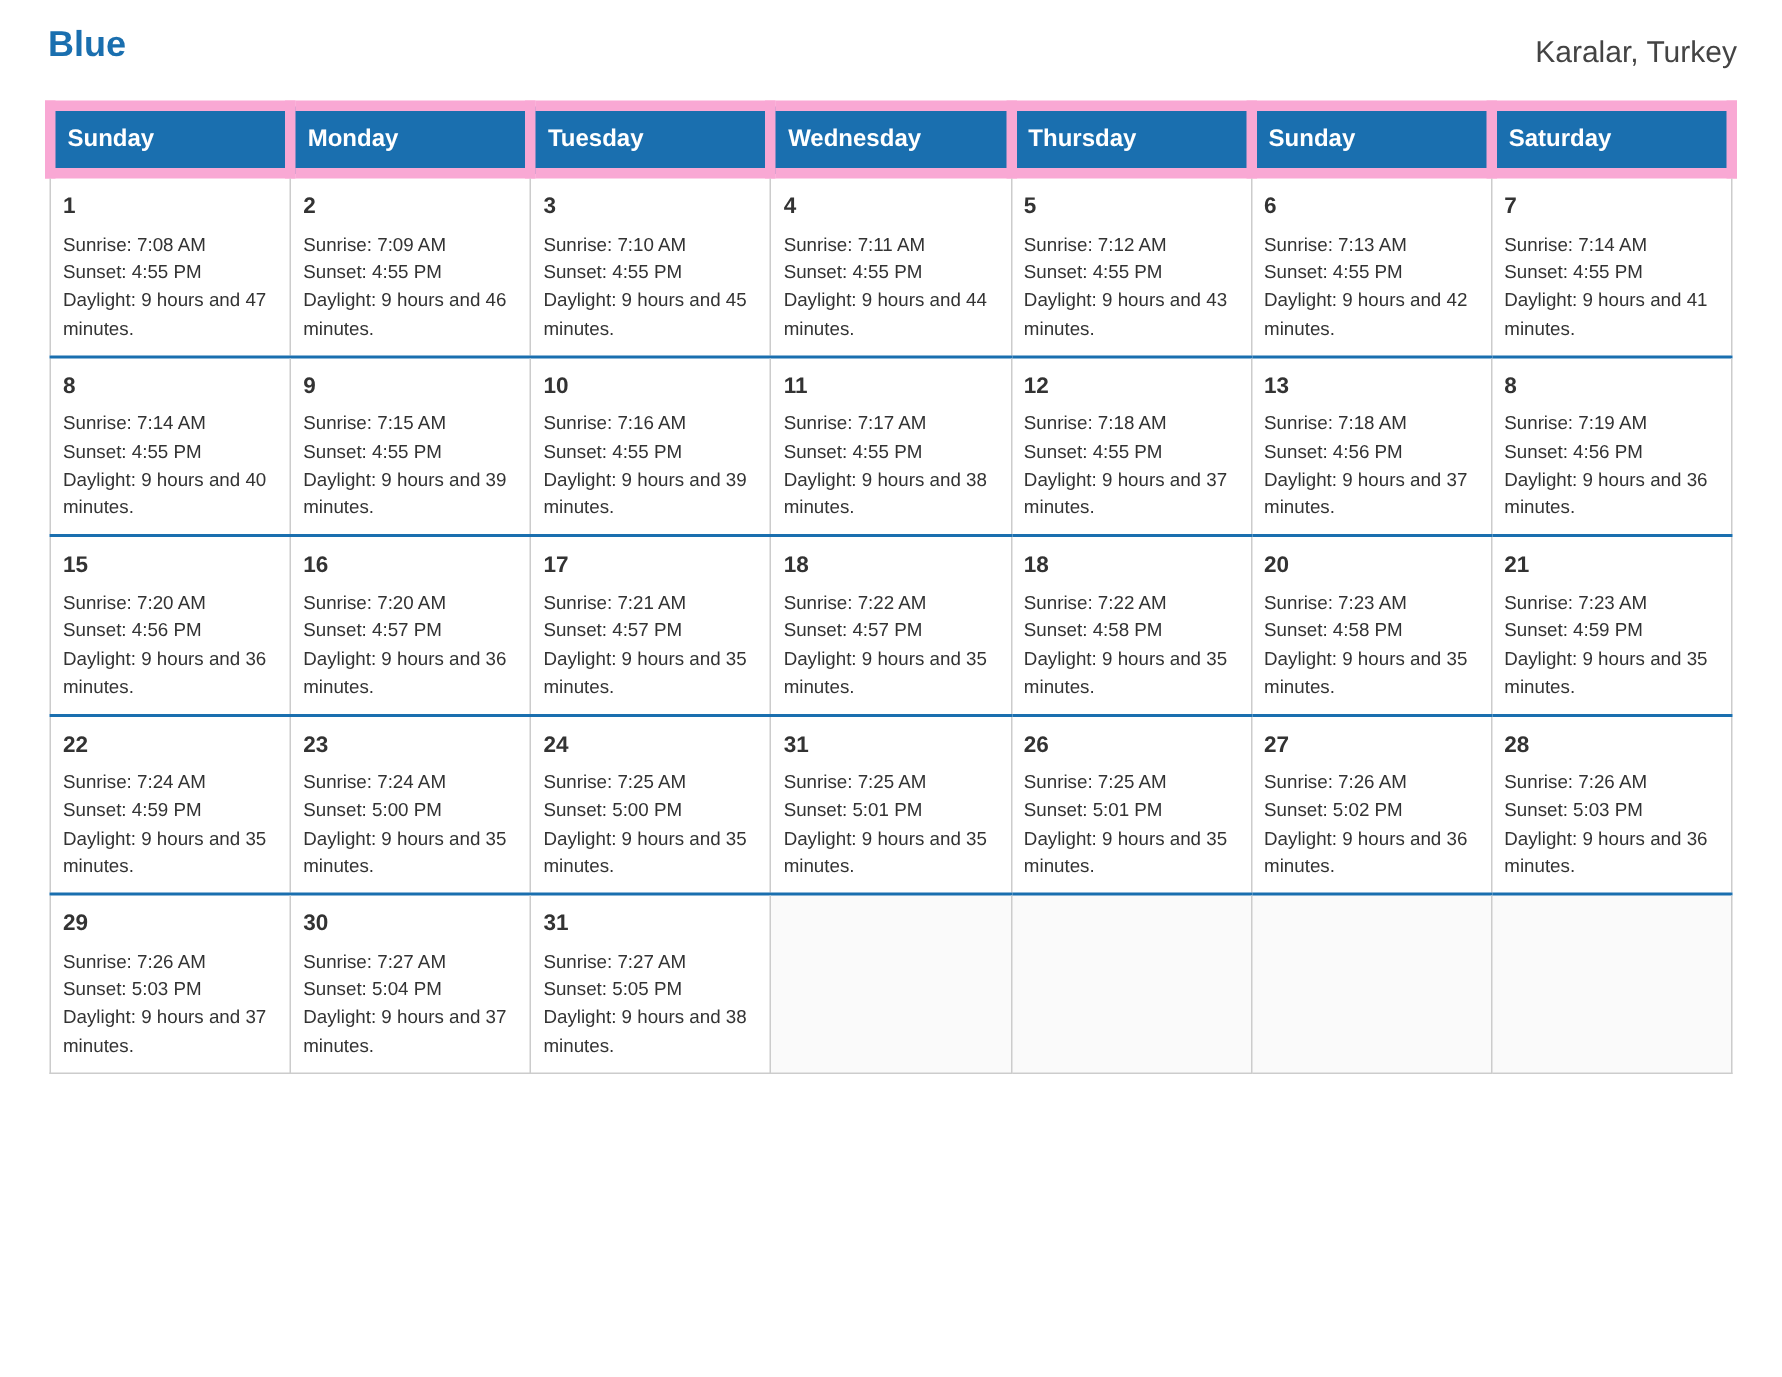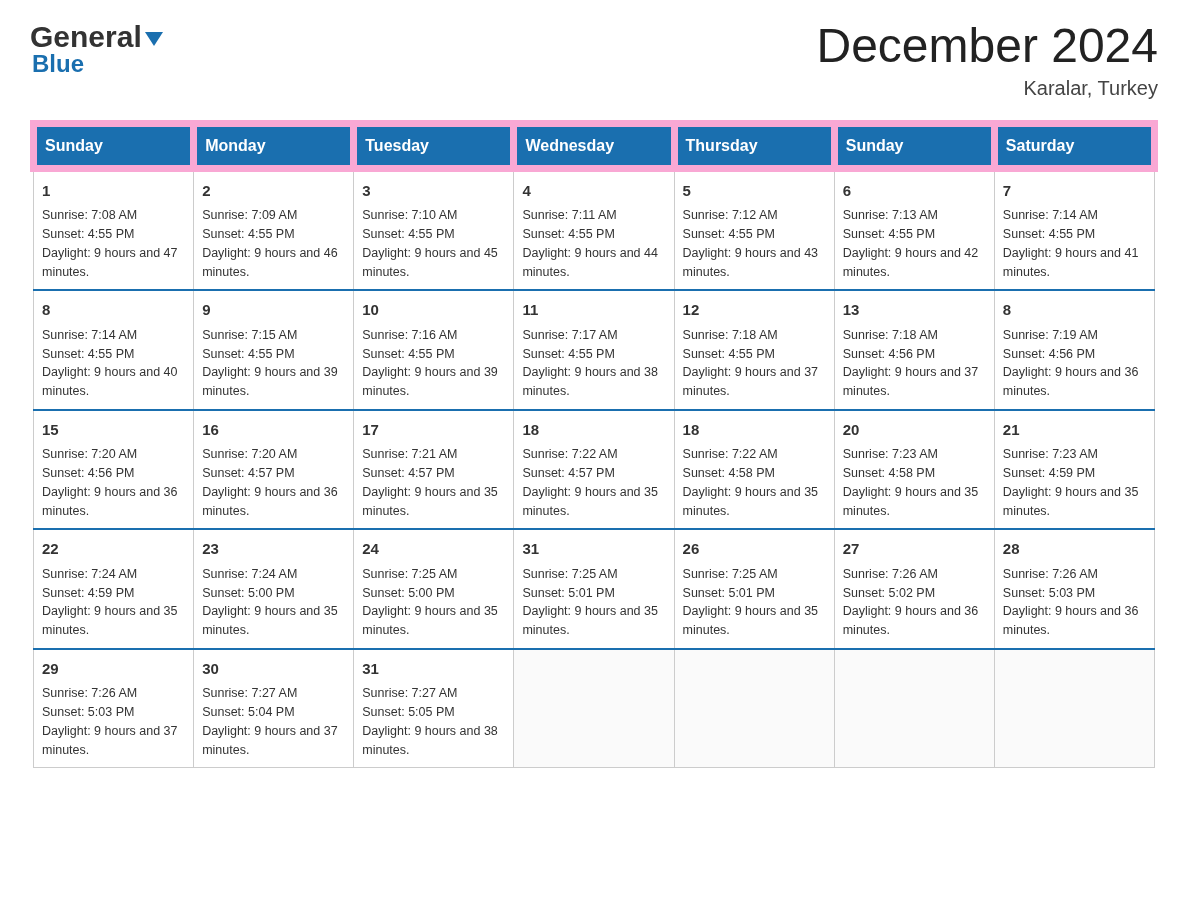--- a/index.html
+++ b/index.html
@@ -72,28 +72,23 @@
     }
     .row-divider td {
       border-top: 2px solid #1a6faf;
     }
   </style>
 </head>
 <body>
 
 <div class="header">
   <div class="logo">
-    <div style="display:flex;align-items:center;">
-      <span style="font-size:30px;font-weight:bold;color:#333;">General</span>
-      <span style="display:inline-block;width:0;height:0;border-left:9px solid transparent;border-right:9px solid transparent;border-top:14px solid #1a6faf;margin-left:3px;margin-top:4px;"></span>
-    </div>
     <div style="color:#1a6faf;font-size:24px;font-weight:bold;margin-left:2px;margin-top:-4px;">Blue</div>
   </div>
   <div class="title-area">
-    <div class="month-title">December 2024</div>
     <div class="location">Karalar, Turkey</div>
   </div>
 </div>
 
 <table class="calendar">
   <thead>
     <tr>
     <th>Sunday</th>
         <th>Monday</th>
         <th>Tuesday</th>

